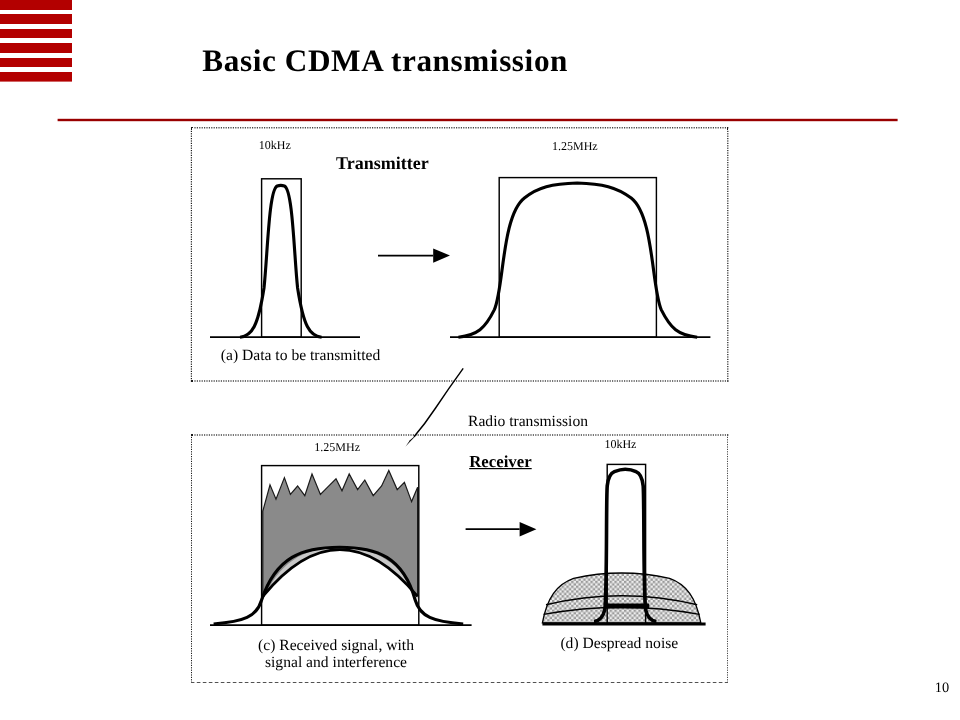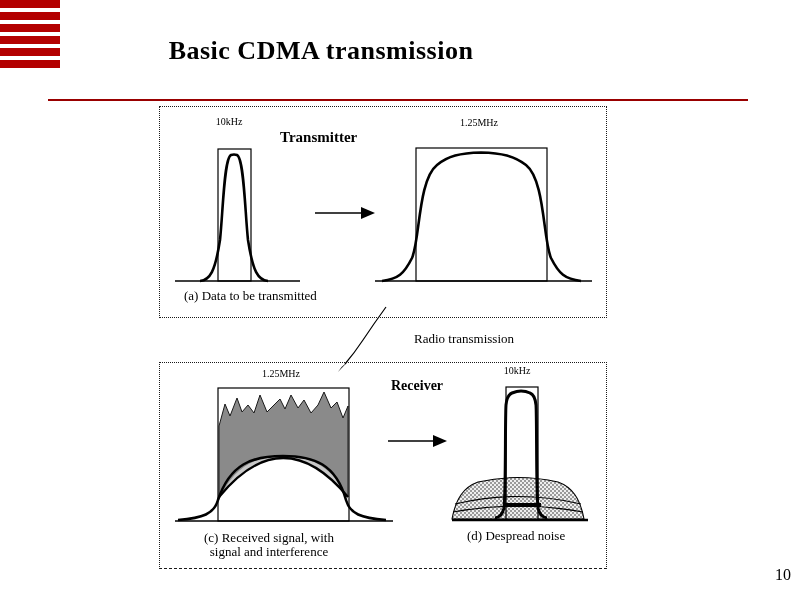--- a/index.html
+++ b/index.html
@@ -11,21 +11,21 @@
          font-size:26px;font-weight:bold;letter-spacing:.5px;}
   #red-rule{position:absolute;left:48px;top:99px;width:700px;height:2px;background:#990000;}
   .dotted-box{position:absolute;border:1.5px dotted #1a1a1a;background:transparent;}
   #box-transmitter{left:159px;top:106px;width:446px;height:210px;}
   #box-receiver{left:159px;top:362px;width:446px;height:205px;border-bottom-style:dashed;}
   .lbl{position:absolute;white-space:nowrap;line-height:1.05;}
   .bw{font-size:10px;transform:translateX(-50%);}
   .stage{font-size:15px;font-weight:bold;text-align:center;}
   .cap{font-size:13px;}
   #caption-c{text-align:center;width:200px;white-space:normal;line-height:14px;}
-  #page-number{position:absolute;top:566px;right:9px;font-size:16px;}
+  #page-number{position:absolute;top:566px;right:9px;font-size:12px;}
   svg{position:absolute;left:0;top:0;}
 </style>
 </head>
 <body>
 
 <div id="slide">
 
   <div id="logo"></div>
 
   <div id="title">Basic CDMA transmission</div>
@@ -89,27 +89,27 @@
       <line x1="504" y1="505" x2="541" y2="505" stroke="#000" stroke-width="4"></line>
       <path d="M495,518 Q502,517 504,508 C506,490 505,420 506,405 Q507,395 512,393 Q517,391 521,391 Q526,391 530,393 Q535,395 536,405 C537,420 536,490 538,508 Q540,517 547,518" fill="none" stroke="#000" stroke-width="3"></path>
     </g>
   </svg>
 
   <div class="lbl bw" style="left:229px;top:117px;">10kHz</div>
   <div class="lbl stage" style="left:280px;top:130px;">Transmitter</div>
   <div class="lbl bw" style="left:479px;top:118px;">1.25MHz</div>
   <div class="lbl cap" style="left:184px;top:289px;">(a) Data to be transmitted</div>
 
-  <div class="lbl cap" style="left:390px;top:332px;margin-left:24px;">Radio transmission</div>
+  <div class="lbl cap" style="left:390px;top:344px;">Radio transmission</div>
 
   <div class="lbl bw" style="left:281px;top:369px;">1.25MHz</div>
-  <div class="lbl stage" style="left:391px;top:379px;font-size:14px;">Receiver</div>
+  <div class="lbl stage" style="left:391px;top:379px;font-size:14px;text-decoration:underline;">Receiver</div>
   <div class="lbl bw" style="left:517px;top:366px;">10kHz</div>
 
-  <div id="caption-c" class="lbl cap" style="left:169px;top:531px;">
+  <div id="caption-c" class="lbl cap" style="left:180px;top:531px;">
     <span>(c) Received signal, with</span><br>
     <span>signal and interference</span>
   </div>
   <div class="lbl cap" style="left:467px;top:529px;">(d) Despread noise</div>
 
   <div id="page-number">10</div>
 
 </div>
 
 </body></html>

